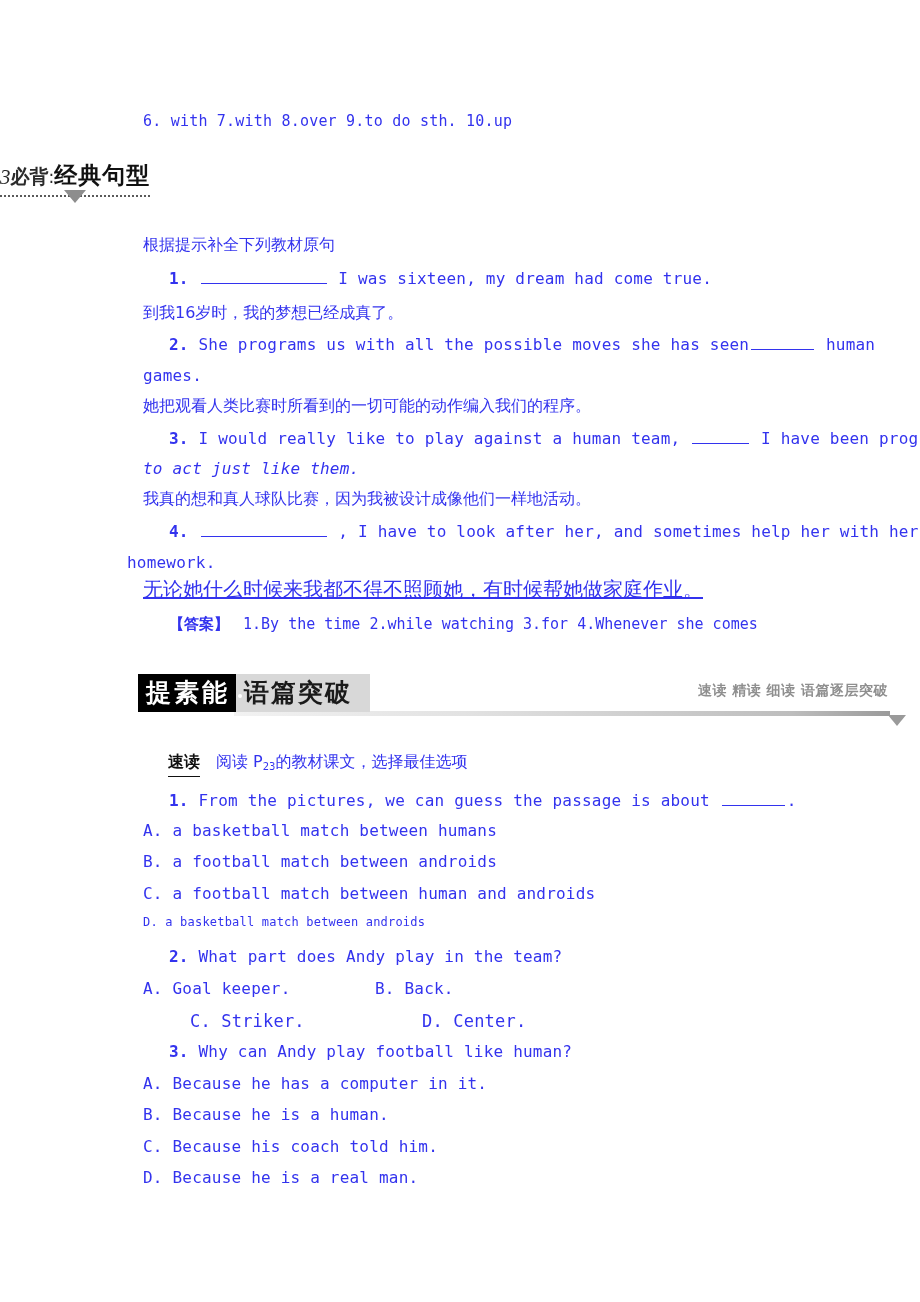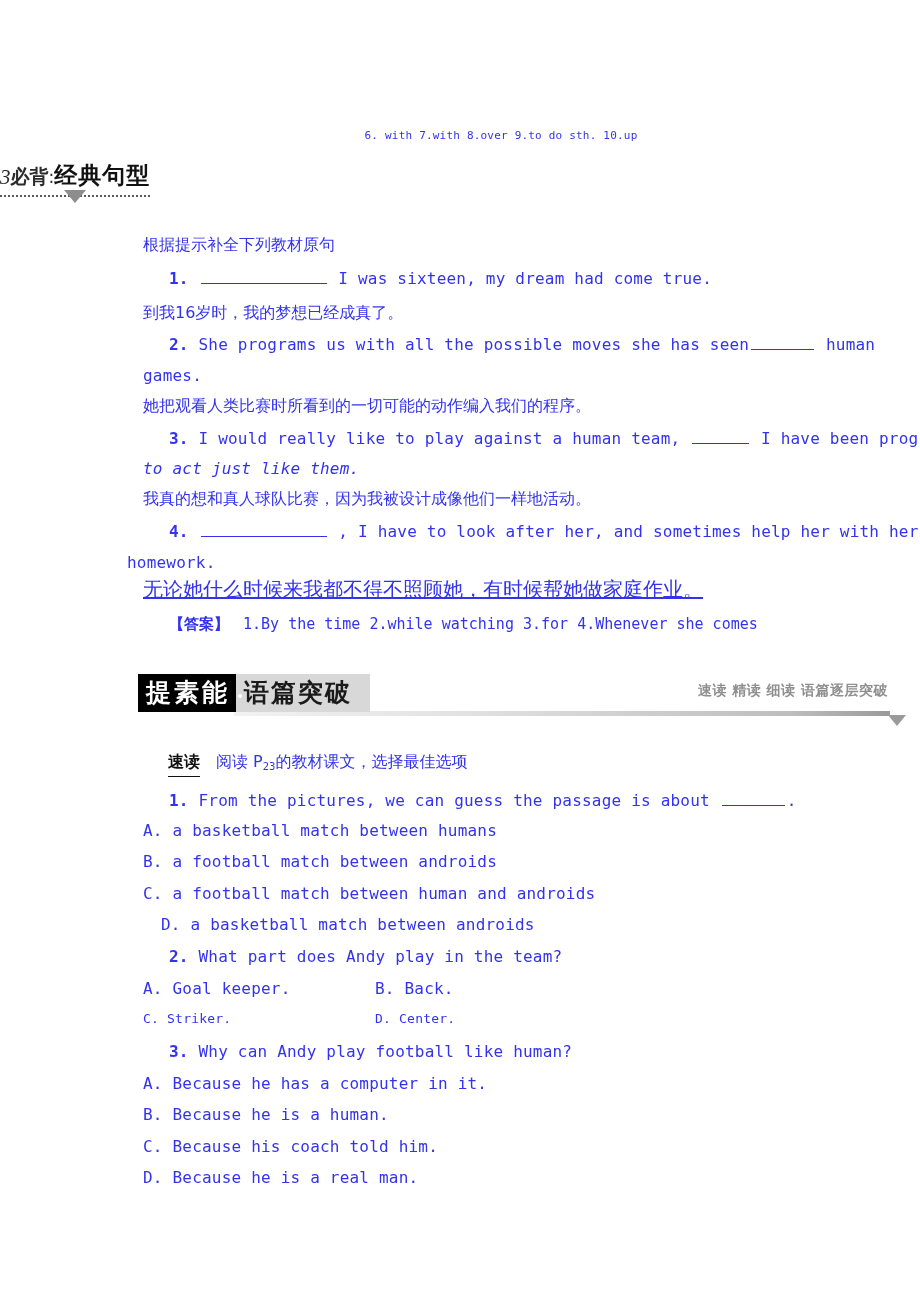--- a/index.html
+++ b/index.html
@@ -235,21 +235,21 @@
     font-weight: normal;
   }
 
   .opt-col2 { display: inline-block; width: 232px; }
 </style>
 </head>
 <body>
 
 <div class="page">
 
-  <div class="row mono" style="top:129px; font-size:11px;text-align:center;">6. with  7.with  8.over  9.to do sth.   10.up</div>
+  <div class="row mono" style="top:112px; font-size:15px;">6. with  7.with  8.over  9.to do sth.   10.up</div>
 
   <div class="sect-title-wrap">
     <div class="sect-title">
       <span class="t-num">3</span><span class="t-pre">必背</span><span class="t-colon">:</span><span class="t-main">经典句型</span>
       <span class="tri-down"></span>
     </div>
   </div>
 
   <div class="row cn" style="top:235px; font-size:16px;">根据提示补全下列教材原句</div>
 
@@ -305,30 +305,30 @@
   </div>
 
   <div class="row mono indent" style="top:790px; font-size:16px;">
     <span class="num">1.</span>
     <span>From the pictures, we can guess the passage is about</span>
     <span class="blank blank-md"></span><span>.</span>
   </div>
   <div class="row mono" style="top:821px; font-size:16px;">A. a basketball match between humans</div>
   <div class="row mono" style="top:852px; font-size:16px;">B. a football match between androids</div>
   <div class="row mono" style="top:884px; font-size:16px;">C. a football match between human and androids</div>
-  <div class="row mono" style="top:915px; font-size:16px;margin-left:18px;">D. a basketball match between androids</div>
+  <div class="row mono" style="top:915px; font-size:12px;">D. a basketball match between androids</div>
 
   <div class="row mono indent" style="top:947px; font-size:16px;">
     <span class="num">2.</span>
     <span>What part does Andy play in the team?</span>
   </div>
   <div class="row mono" style="top:979px; font-size:16px;">
     <span class="opt-col2">A. Goal keeper.</span><span>B. Back.</span>
   </div>
-  <div class="row mono" style="top:1011px; font-size:13px;">
+  <div class="row mono" style="top:1011px; font-size:17px;margin-left:47px;">
     <span class="opt-col2">C. Striker.</span><span>D. Center.</span>
   </div>
 
   <div class="row mono indent" style="top:1042px; font-size:16px;">
     <span class="num">3.</span>
     <span>Why can Andy play football like human?</span>
   </div>
   <div class="row mono" style="top:1074px; font-size:16px;">A. Because he has a computer in it.</div>
   <div class="row mono" style="top:1105px; font-size:16px;">B. Because he is a human.</div>
   <div class="row mono" style="top:1137px; font-size:16px;">C. Because his coach told him.</div>

